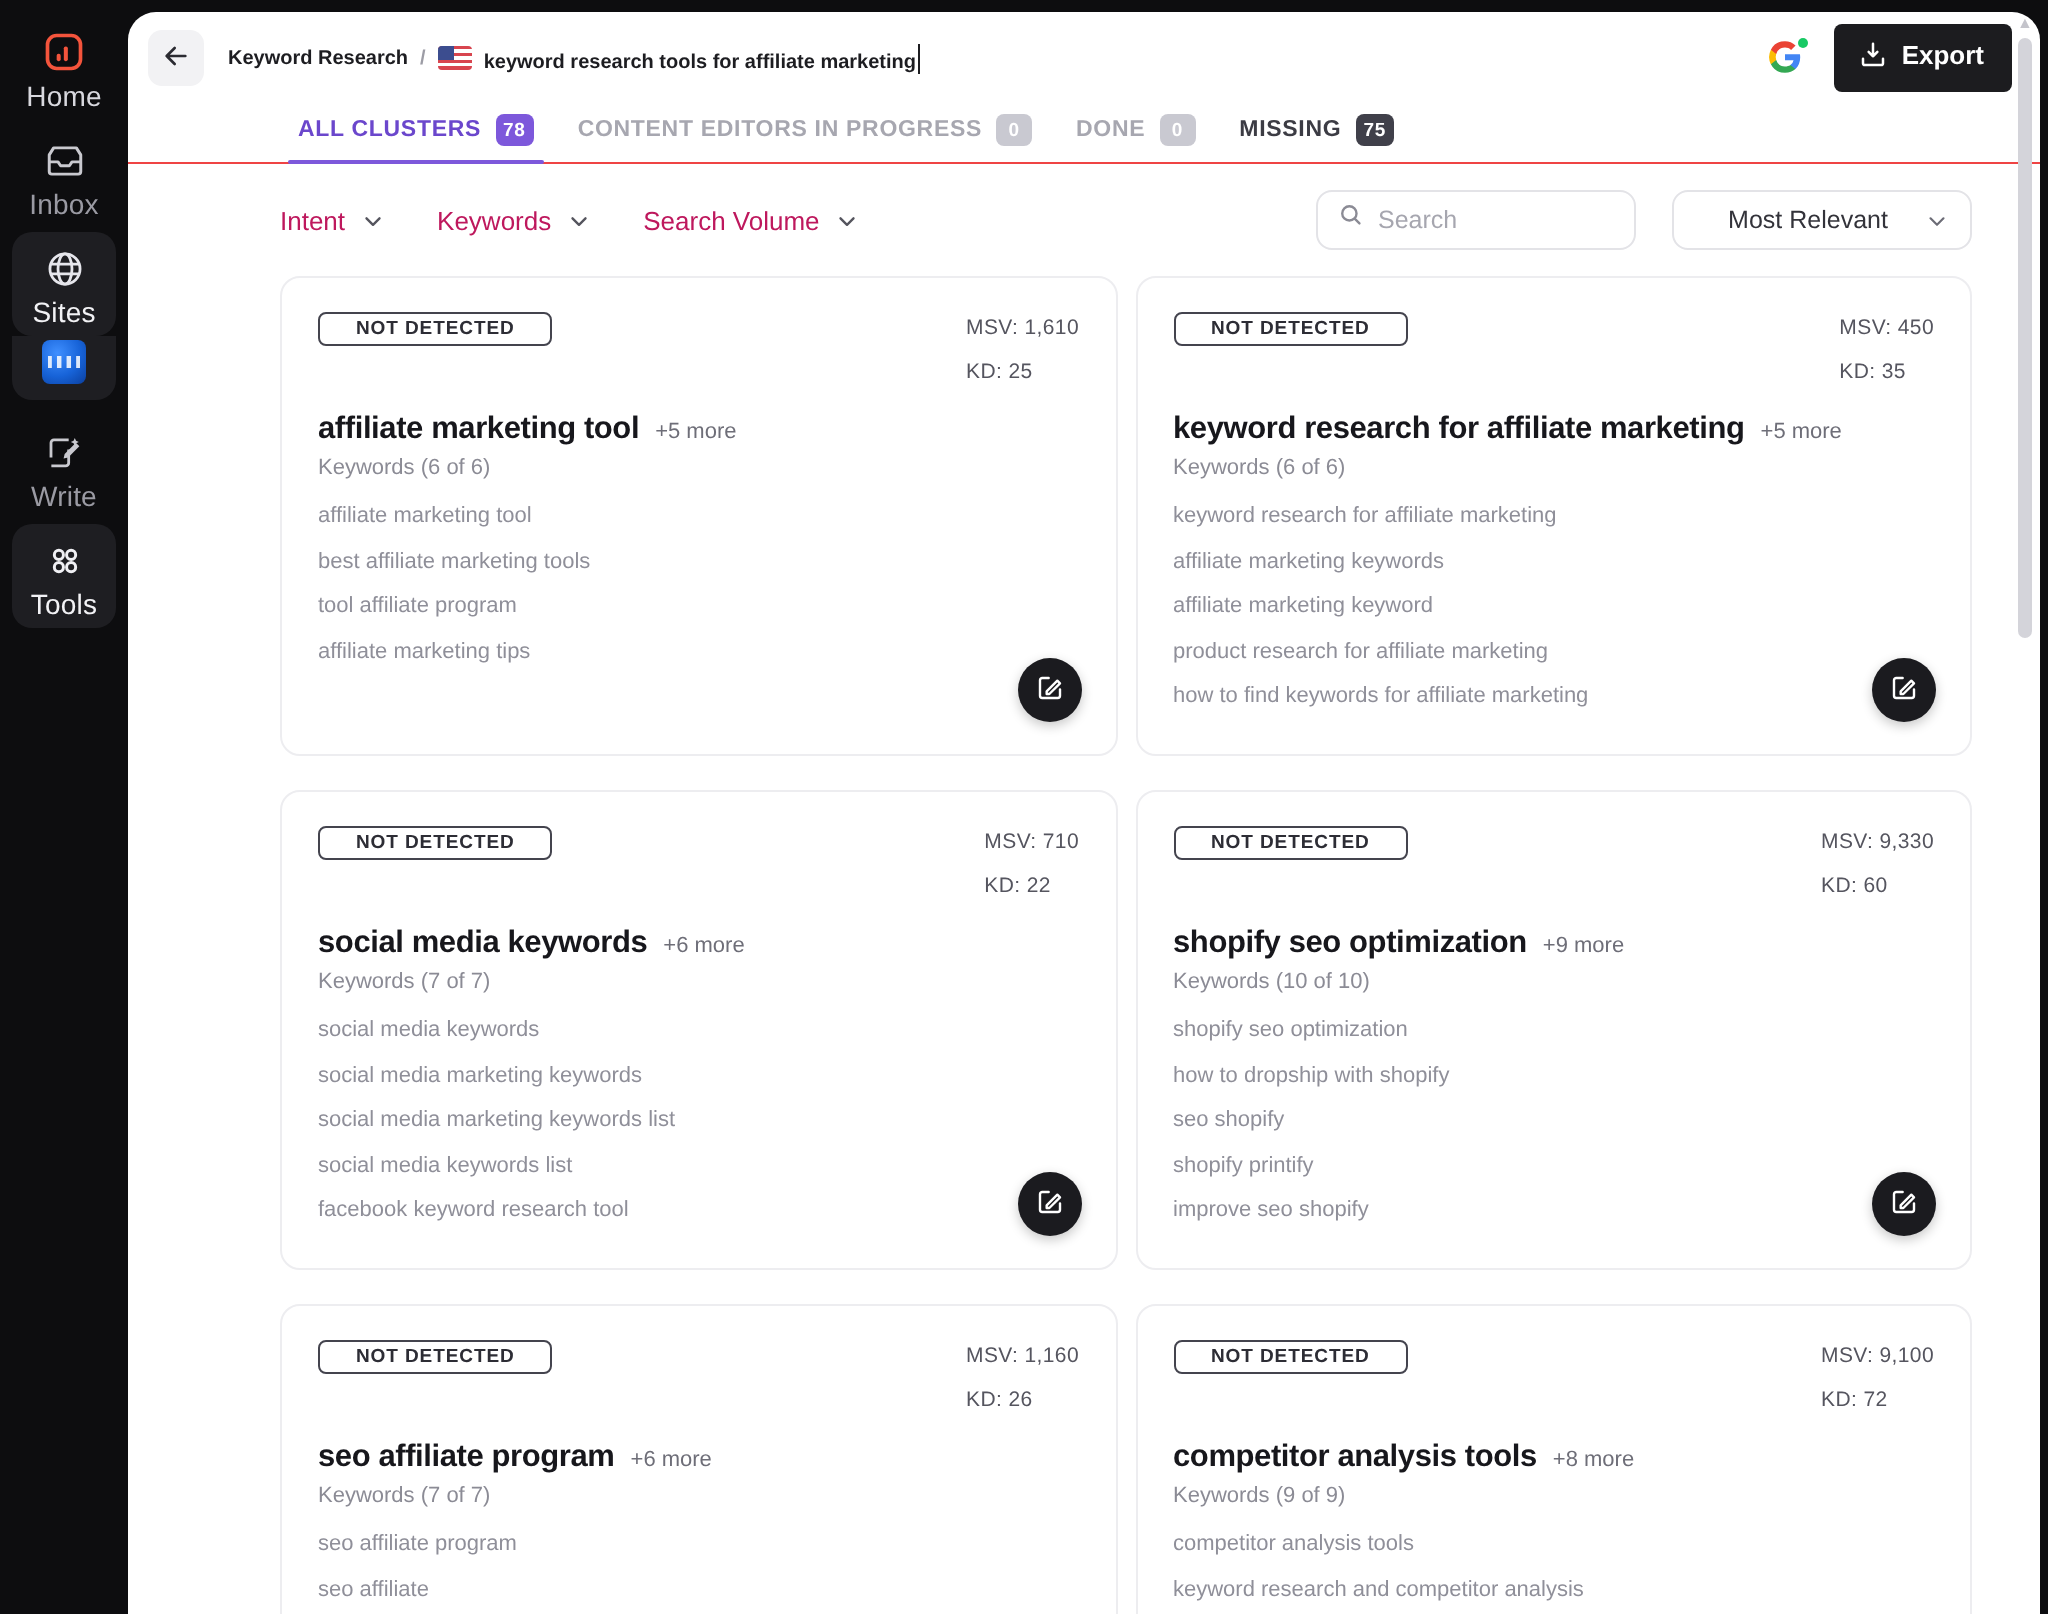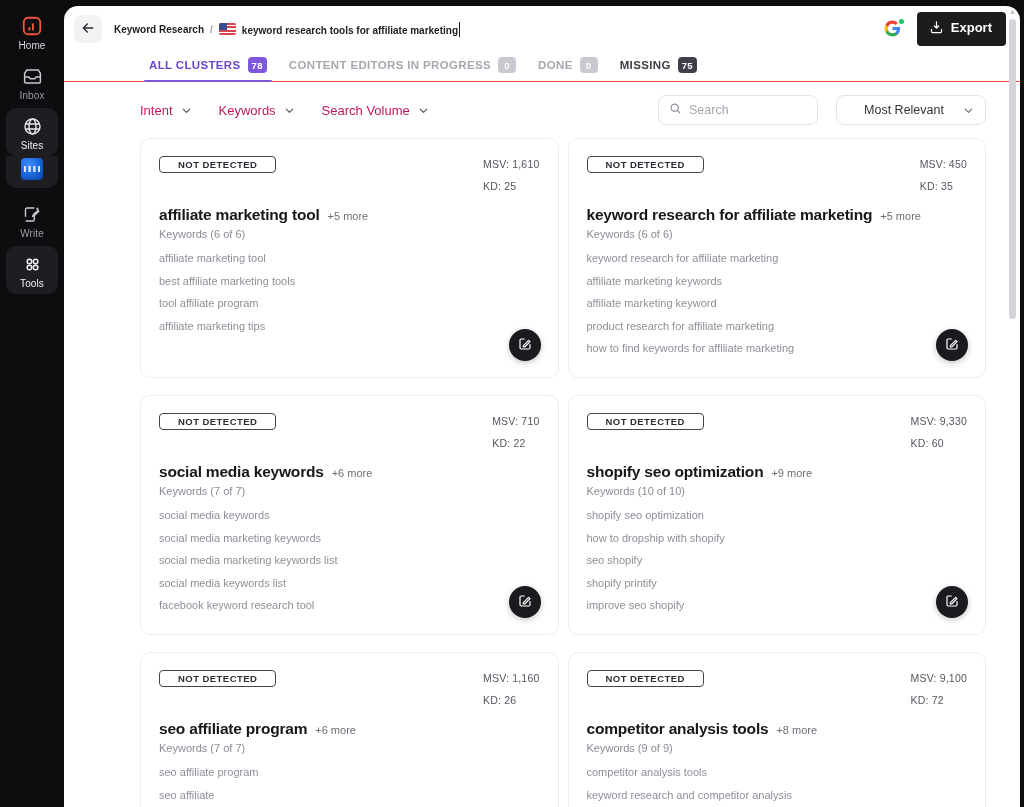--- a/index.html
+++ b/index.html
@@ -26,21 +26,21 @@
     display: flex; flex-direction: column; align-items: center;
     gap: 3px; cursor: pointer;
   }
   .nav-item.active { background: #1e1e22; }
   .nav-icon {
     width: 24px; height: 24px;
     display: flex; align-items: center; justify-content: center;
     color: #c9c9cf;
   }
   .nav-label {
-    font-size: 10px; color: #9a9aa3; letter-spacing: .1px;
+    font-size: 14px; color: #9a9aa3; letter-spacing: .1px;
     line-height: 1;
   }
   .nav-item.active .nav-label { color: #f2f2f5; }
   .nav-item.brand .nav-label { color: #d8d8de; }
   .site-fav {
     width: 22px; height: 22px; border-radius: 4px;
     background: radial-gradient(circle at 35% 30%, #3f8fff 0%, #1763d8 55%, #0b3f9e 100%);
     display: flex; align-items: center; justify-content: center;
     margin: 2px 0 6px;
     position: relative; overflow: hidden;

